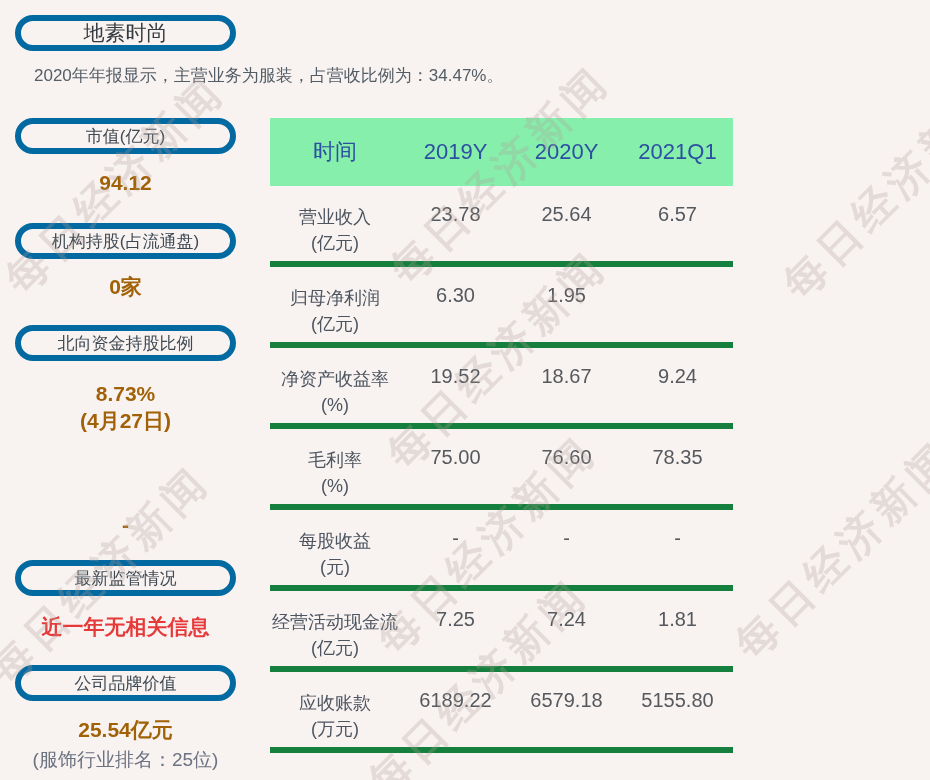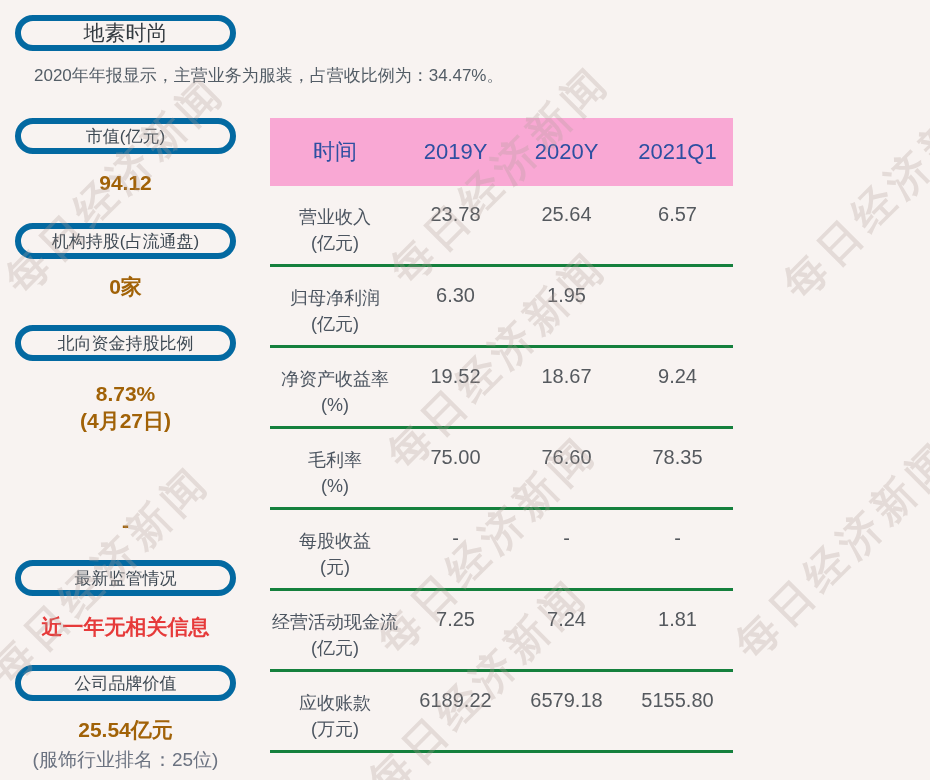--- a/index.html
+++ b/index.html
@@ -91,35 +91,35 @@
   .table {
     position: absolute;
     left: 270px;
     top: 118px;
     width: 463px;
     z-index: 2;
   }
   .thead {
     display: flex;
     height: 68px;
-    background: #f9a8d4;
+    background: #86efac;
     align-items: center;
   }
   .thead .hcell {
     font-size: 22px;
     font-weight: 500;
     color: #2d4fa1;
     text-align: center;
   }
   .col-label { width: 130px; }
   .col-val   { width: 111px; }
   .trow {
     display: flex;
     height: 81px;
-    border-bottom: 3px solid #15803d;
+    border-bottom: 6px solid #15803d;
   }
   .tlabel {
     width: 130px;
     padding-top: 18px;
     text-align: center;
     font-size: 18px;
     color: #4c5560;
     line-height: 26px;
   }
   .tlabel span { display: block; }

